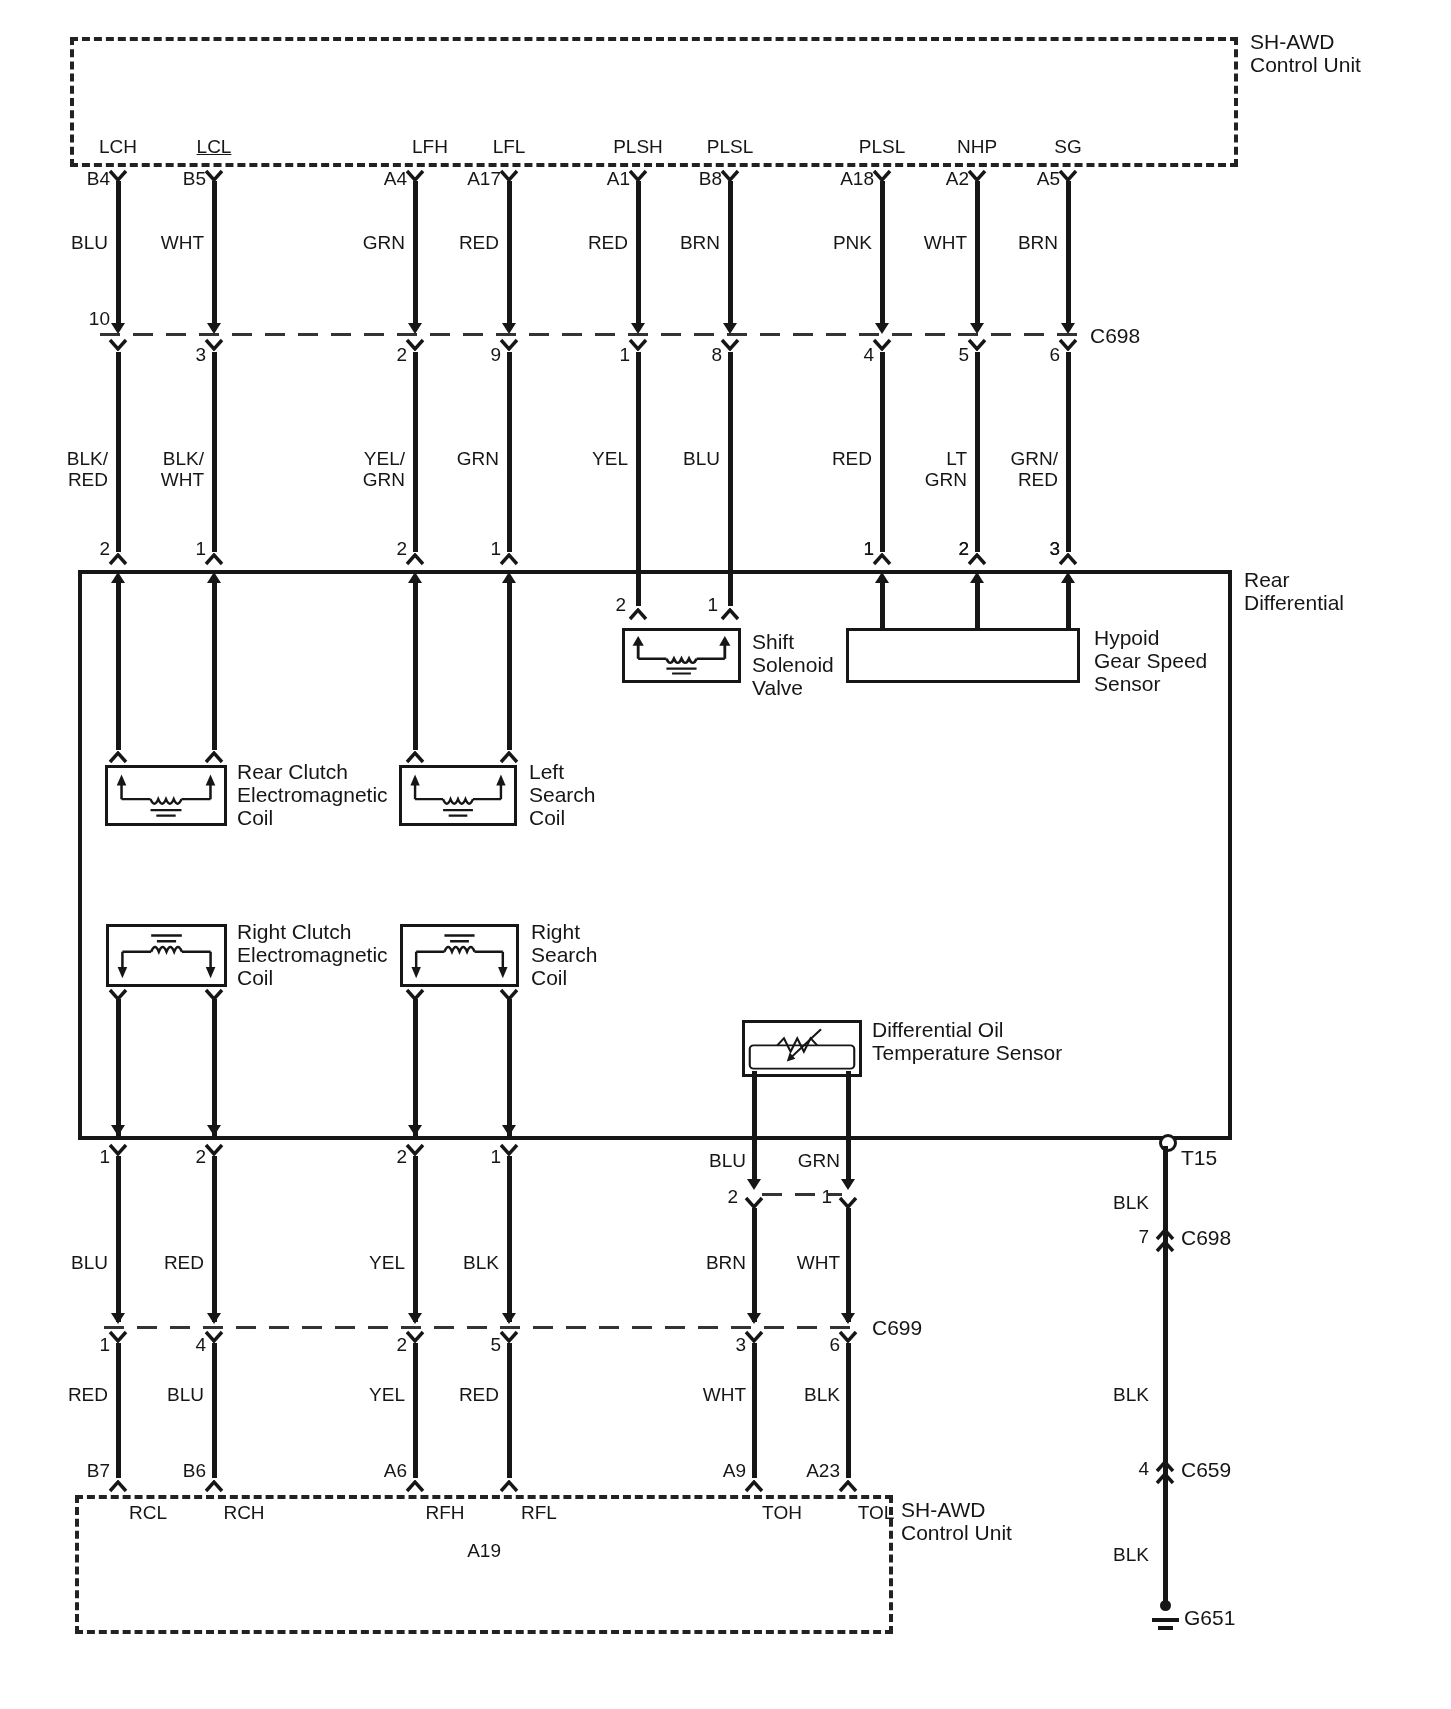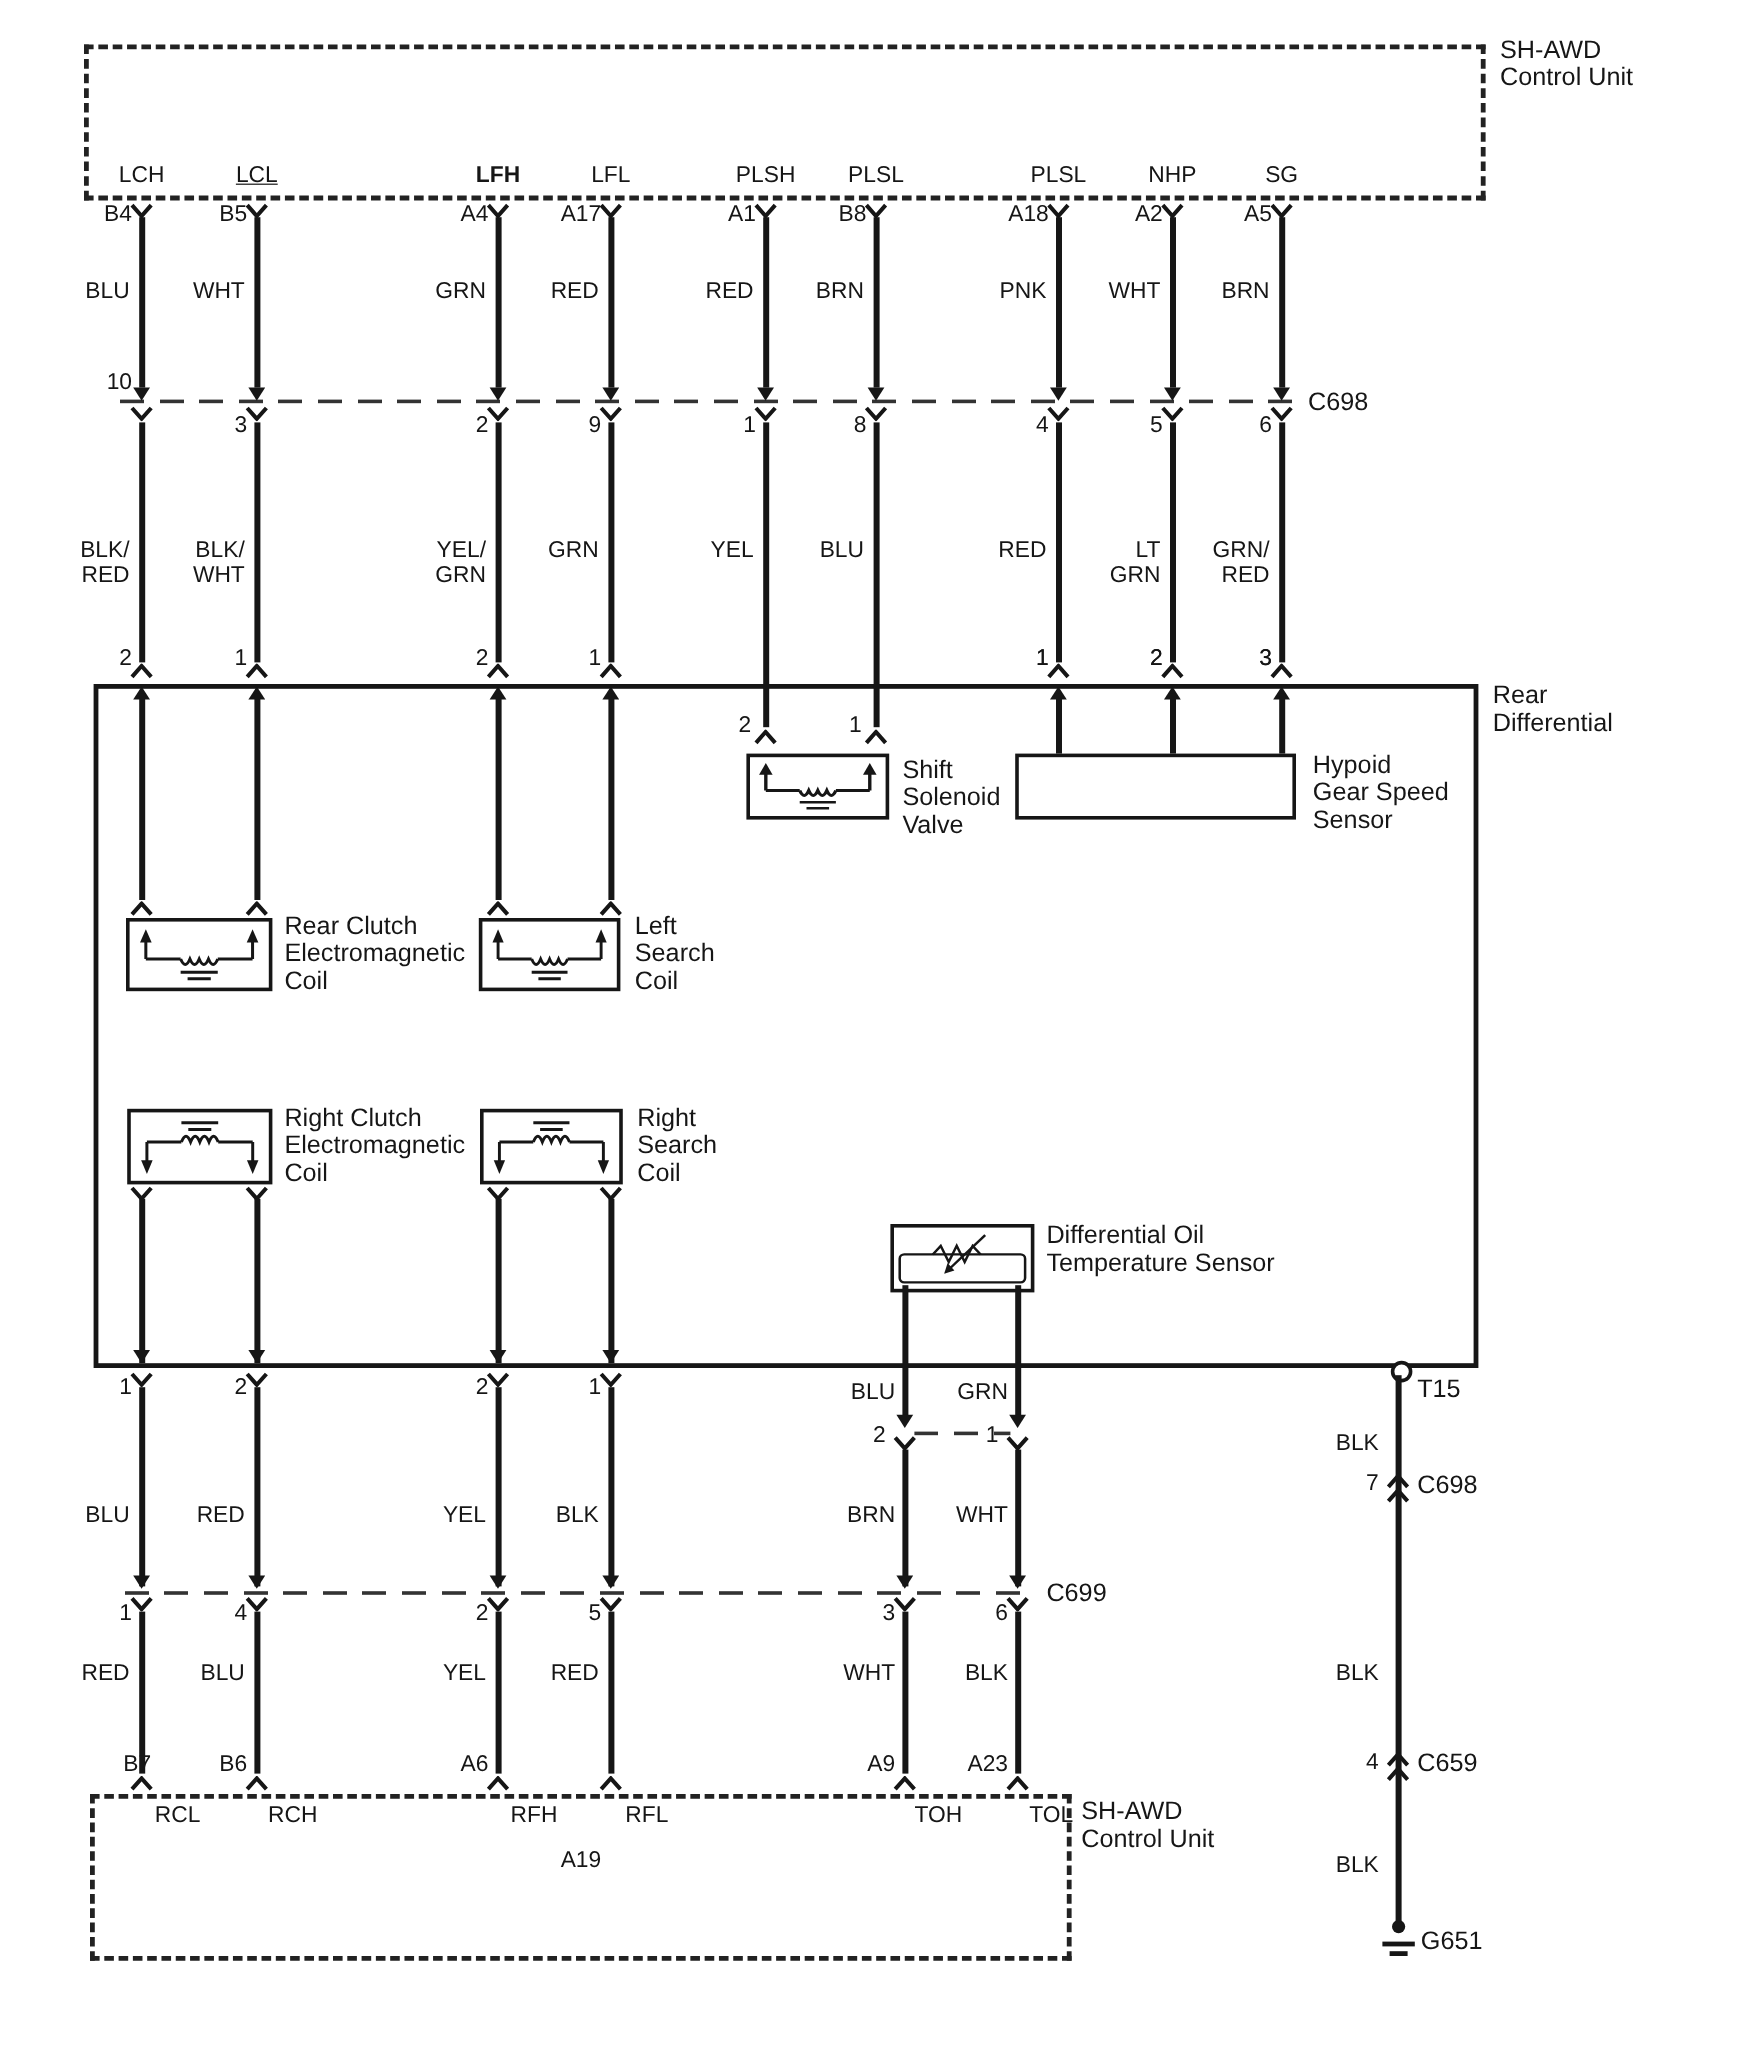--- a/index.html
+++ b/index.html
@@ -222,21 +222,21 @@
       <svg width="16" height="13">
         <polygon points="1,12 15,12 8,1" fill="#161616"></polygon>
       </svg>
     </div>
     <div class="wire" style="position: absolute; left: 211.5px; top: 578px; height: 172px;"></div>
     <div class="glyph" style="position: absolute; left: 204px; top: 751px;">
       <svg width="20" height="13">
         <polyline points="2,11 10,2 18,11" fill="none" stroke="#161616" stroke-width="3.4"></polyline>
       </svg>
     </div>
-    <div class="lbl ctr" style="left: 415px; top: 136px; font-weight: bold;">LFH</div>
+    <div class="lbl ctr" style="left: 430px; top: 136px;">LFH</div>
     <div class="glyph" style="position: absolute; left: 405px; top: 169px;">
       <svg width="20" height="13">
         <polyline points="2,2 10,11 18,2" fill="none" stroke="#161616" stroke-width="3.4"></polyline>
       </svg>
     </div>
     <div class="wire" style="position: absolute; left: 412.5px; top: 181px; height: 142px;"></div>
     <div class="lbl ra" style="left: 407px; top: 168px;">A4</div>
     <div class="lbl ra" style="left: 405px; top: 232px;">GRN</div>
     <div class="glyph" style="position: absolute; left: 407px; top: 322px;">
       <svg width="16" height="13">
@@ -498,21 +498,21 @@
       </svg>
     </div>
     <div class="lbl ra" style="left: 110px; top: 1334px;">1</div>
     <div class="lbl ra" style="left: 108px; top: 1384px;">RED</div>
     <div class="wire" style="position: absolute; left: 115.5px; top: 1343px; height: 135px;"></div>
     <div class="glyph" style="position: absolute; left: 108px; top: 1480px;">
       <svg width="20" height="13">
         <polyline points="2,11 10,2 18,11" fill="none" stroke="#161616" stroke-width="3.4"></polyline>
       </svg>
     </div>
-    <div class="lbl ra" style="left: 110px; top: 1460px; margin-left: 16px;">B7</div>
+    <div class="lbl ra" style="left: 110px; top: 1460px;">B7</div>
     <div class="lbl ctr" style="left: 148px; top: 1502px;">RCL</div>
     <div class="glyph" style="position: absolute; left: 204px; top: 988px;">
       <svg width="20" height="13">
         <polyline points="2,2 10,11 18,2" fill="none" stroke="#161616" stroke-width="3.4"></polyline>
       </svg>
     </div>
     <div class="wire" style="position: absolute; left: 211.5px; top: 999px; height: 137px;"></div>
     <div class="glyph" style="position: absolute; left: 206px; top: 1124px;">
       <svg width="16" height="13">
         <polygon points="1,1 15,1 8,12" fill="#161616"></polygon>

